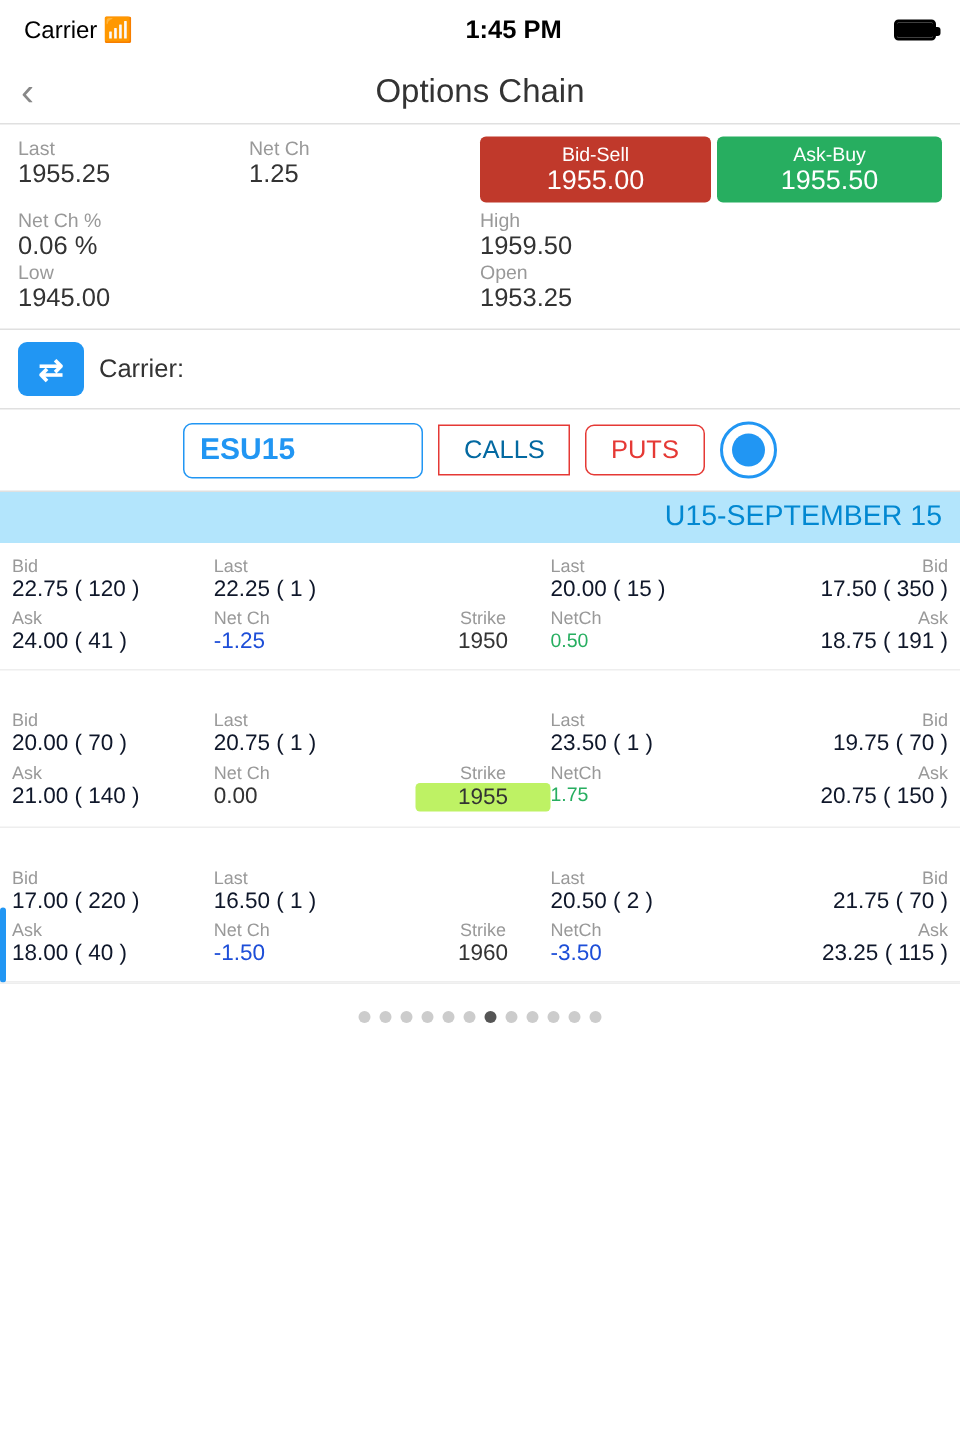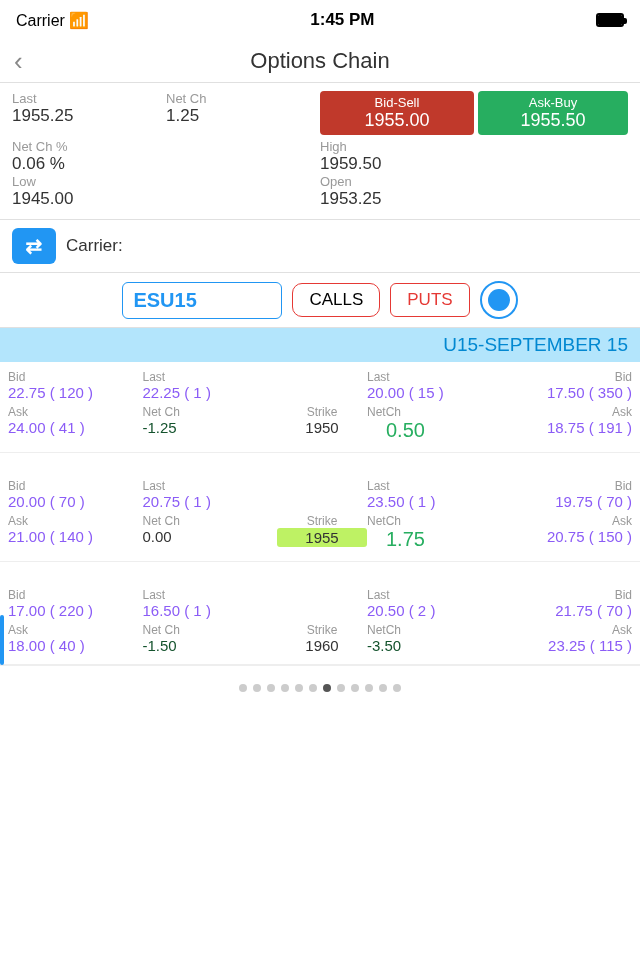--- a/index.html
+++ b/index.html
@@ -121,23 +121,23 @@
       border-radius: 6px;
       padding: 6px 10px;
       font-size: 20px;
       font-weight: 600;
       color: #2196f3;
       width: 160px;
       outline: none;
     }
     .calls-btn {
       border: 1.5px solid #e53935;
-      border-radius: 10px;
+      border-radius: 0;
       background: #fff;
-      color: #000000;
+      color: #0369a1;
       font-size: 17px;
       font-weight: 500;
       padding: 6px 16px;
       cursor: pointer;
     }
     .puts-btn {
       border: 1.5px solid #e53935;
       border-radius: 6px;
       background: #fff;
       color: #e53935;
@@ -164,23 +164,23 @@
       background: #b3e5fc;
       padding: 6px 12px;
       font-size: 19px;
       color: #0288d1;
       font-weight: 400;
       text-align: right;
     }
     .col-center { text-align: center; }
     .col-right { text-align: right; padding-right: 4px; }
     .opt-label { font-size: 12px; color: #999; }
-    .opt-val { font-size: 15px; color: #8b5cf6; font-weight: 400; }
-    .opt-val-neg { font-size: 15px; color: #14532d; font-weight: 400; }
-    .opt-val-pos { font-size: 20px; color: #27ae60; font-weight: 400; margin-left: 19px; }
+    .opt-val { font-size: 15px; color: #0f172a; font-weight: 400; }
+    .opt-val-neg { font-size: 15px; color: #1d4ed8; font-weight: 400; }
+    .opt-val-pos { font-size: 13px; color: #27ae60; font-weight: 400; }
     .opt-val-dark { font-size: 15px; color: #333; font-weight: 400; }
 
     
     .scrollbar-container {
       display: flex;
       justify-content: center;
       padding: 8px 0 4px;
       gap: 6px;
     }
     .dot {

